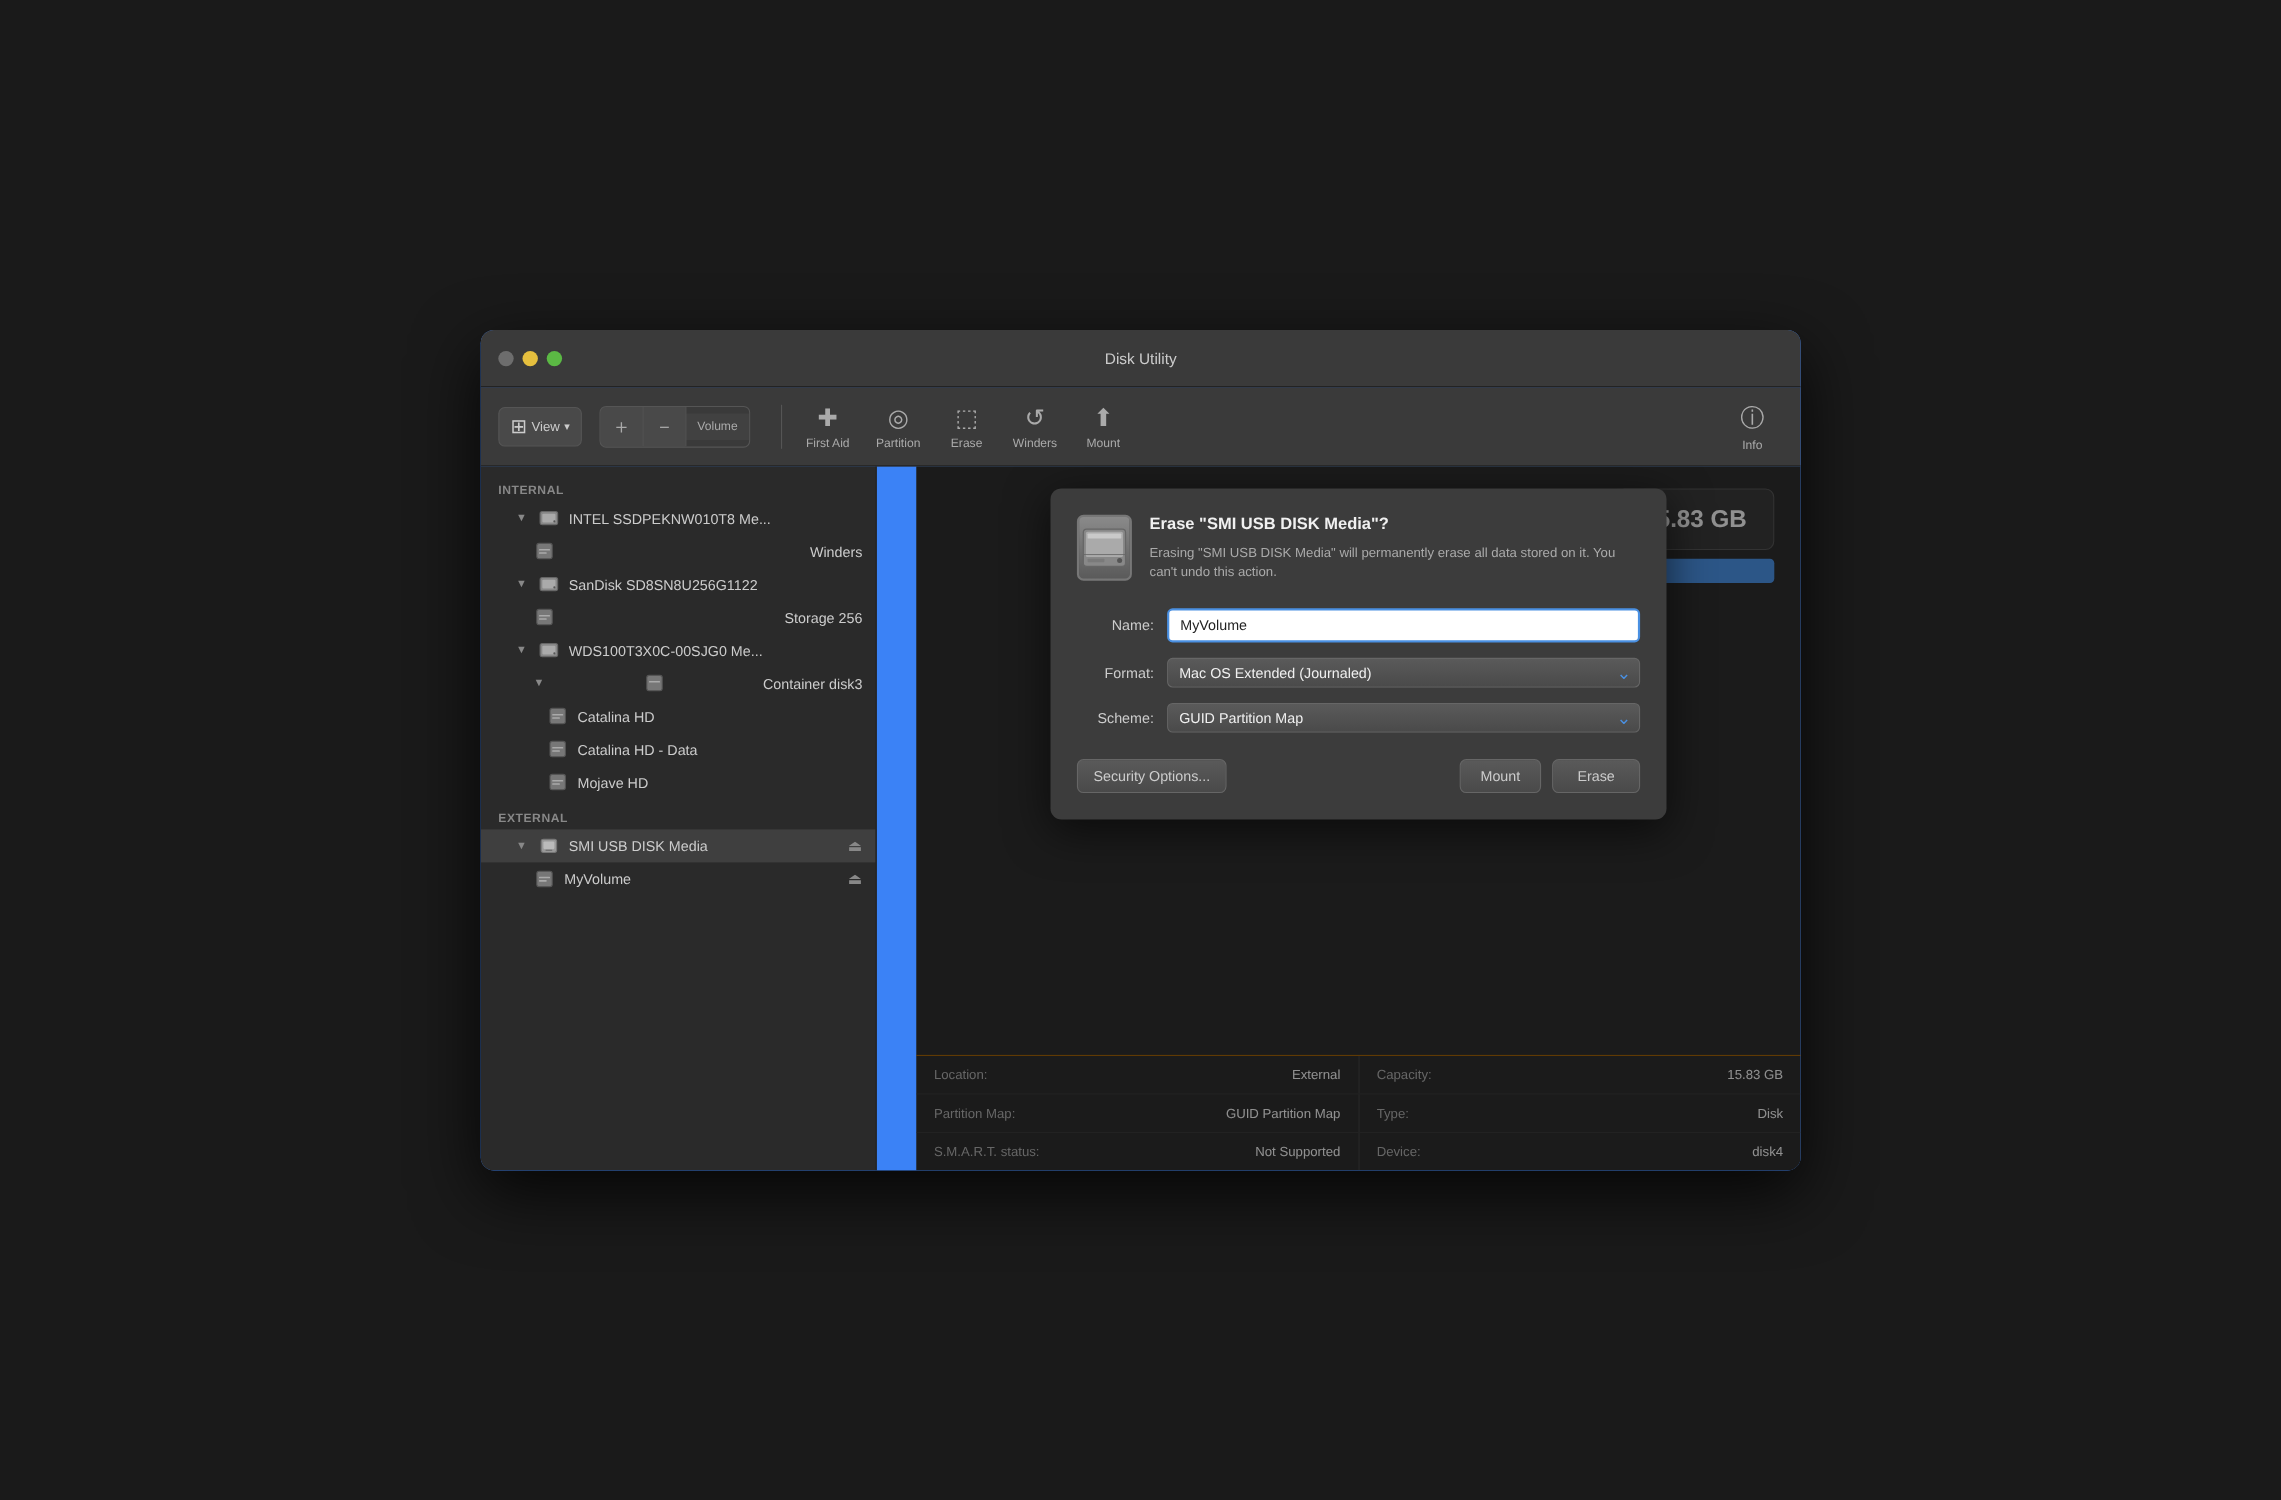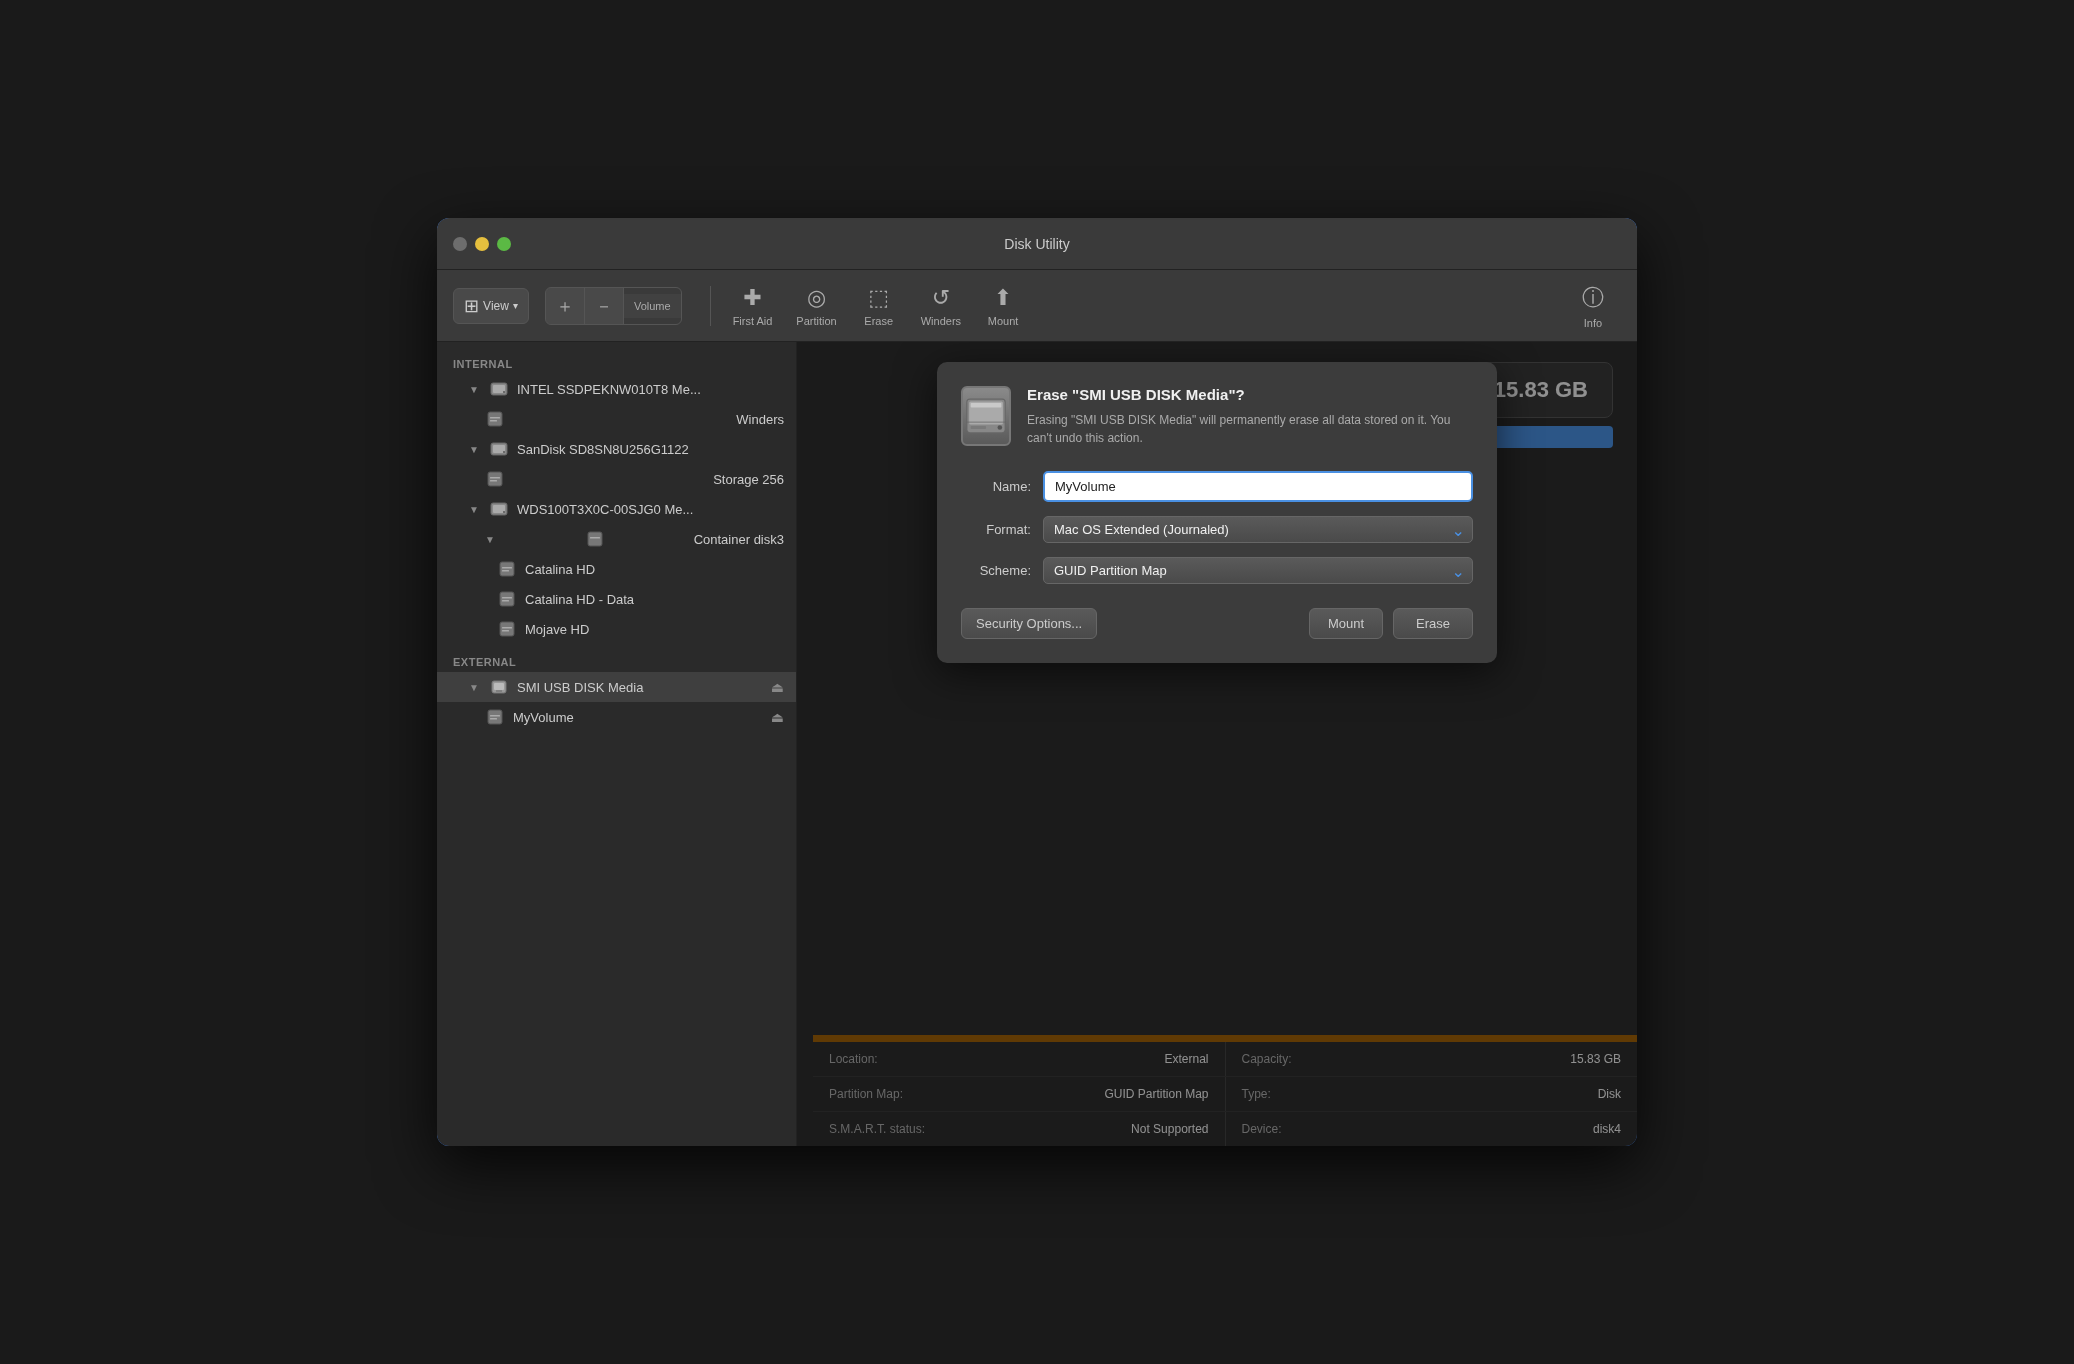--- a/index.html
+++ b/index.html
@@ -130,21 +130,22 @@
     .vol-label {
       padding: 6px 10px;
       color: #aaa;
       font-size: 11px;
       background: rgba(255,255,255,0.04);
     }
 
     
     .main {
       display: flex;
-      height: 804px;
+      height: 640px;
+      gap: 36px;
     }
 
     
     .sidebar {
       width: 360px;
       background: #2a2a2a;
       border-right: 1px solid #222;
       overflow-y: auto;
       padding: 12px 0;
       flex-shrink: 0;
@@ -373,23 +374,23 @@
       height: 22px;
       background: #4a90e2;
       border-radius: 4px;
       width: 100%;
     }
 
     
     .info-table {
       position: absolute;
       bottom: 0;
-      left: 16px;
+      left: 0;
       right: 0;
-      border-top: 7px solid #a16207;
+      border-top: 1px solid #a16207;
     }
     .info-row {
       display: flex;
       border-bottom: 1px solid #3a3a3a;
     }
     .info-cell {
       flex: 1;
       padding: 10px 16px;
       font-size: 12px;
     }

